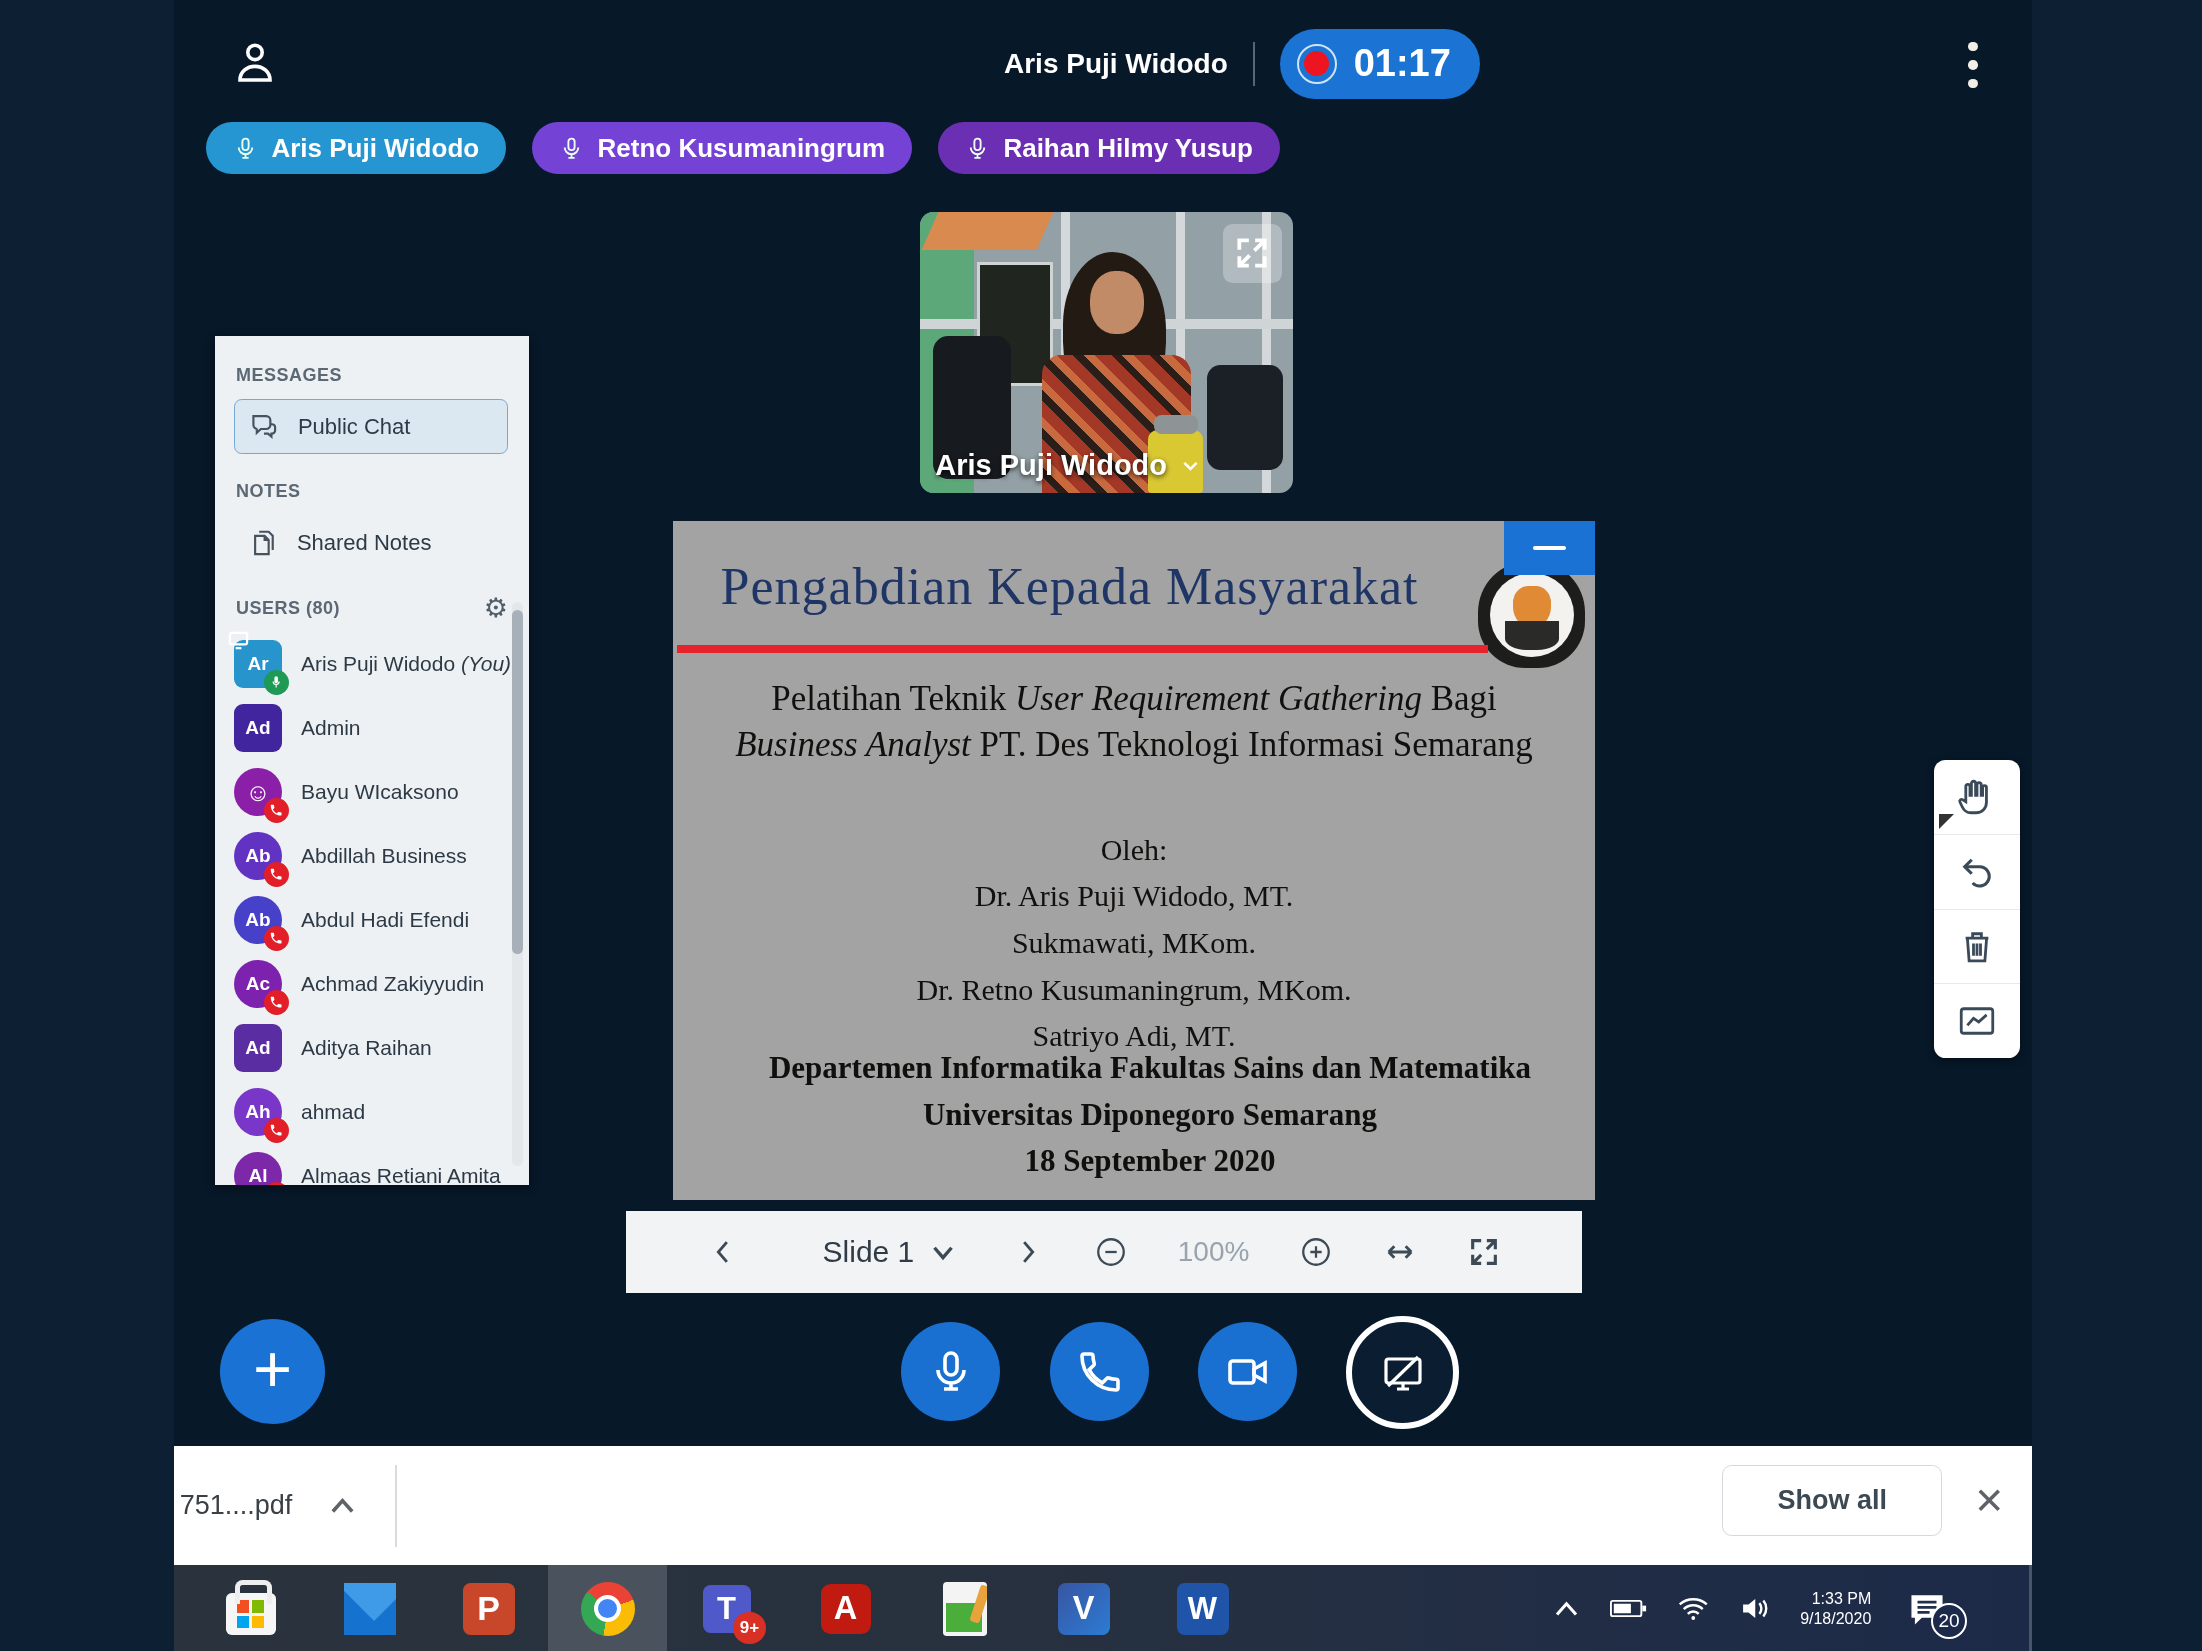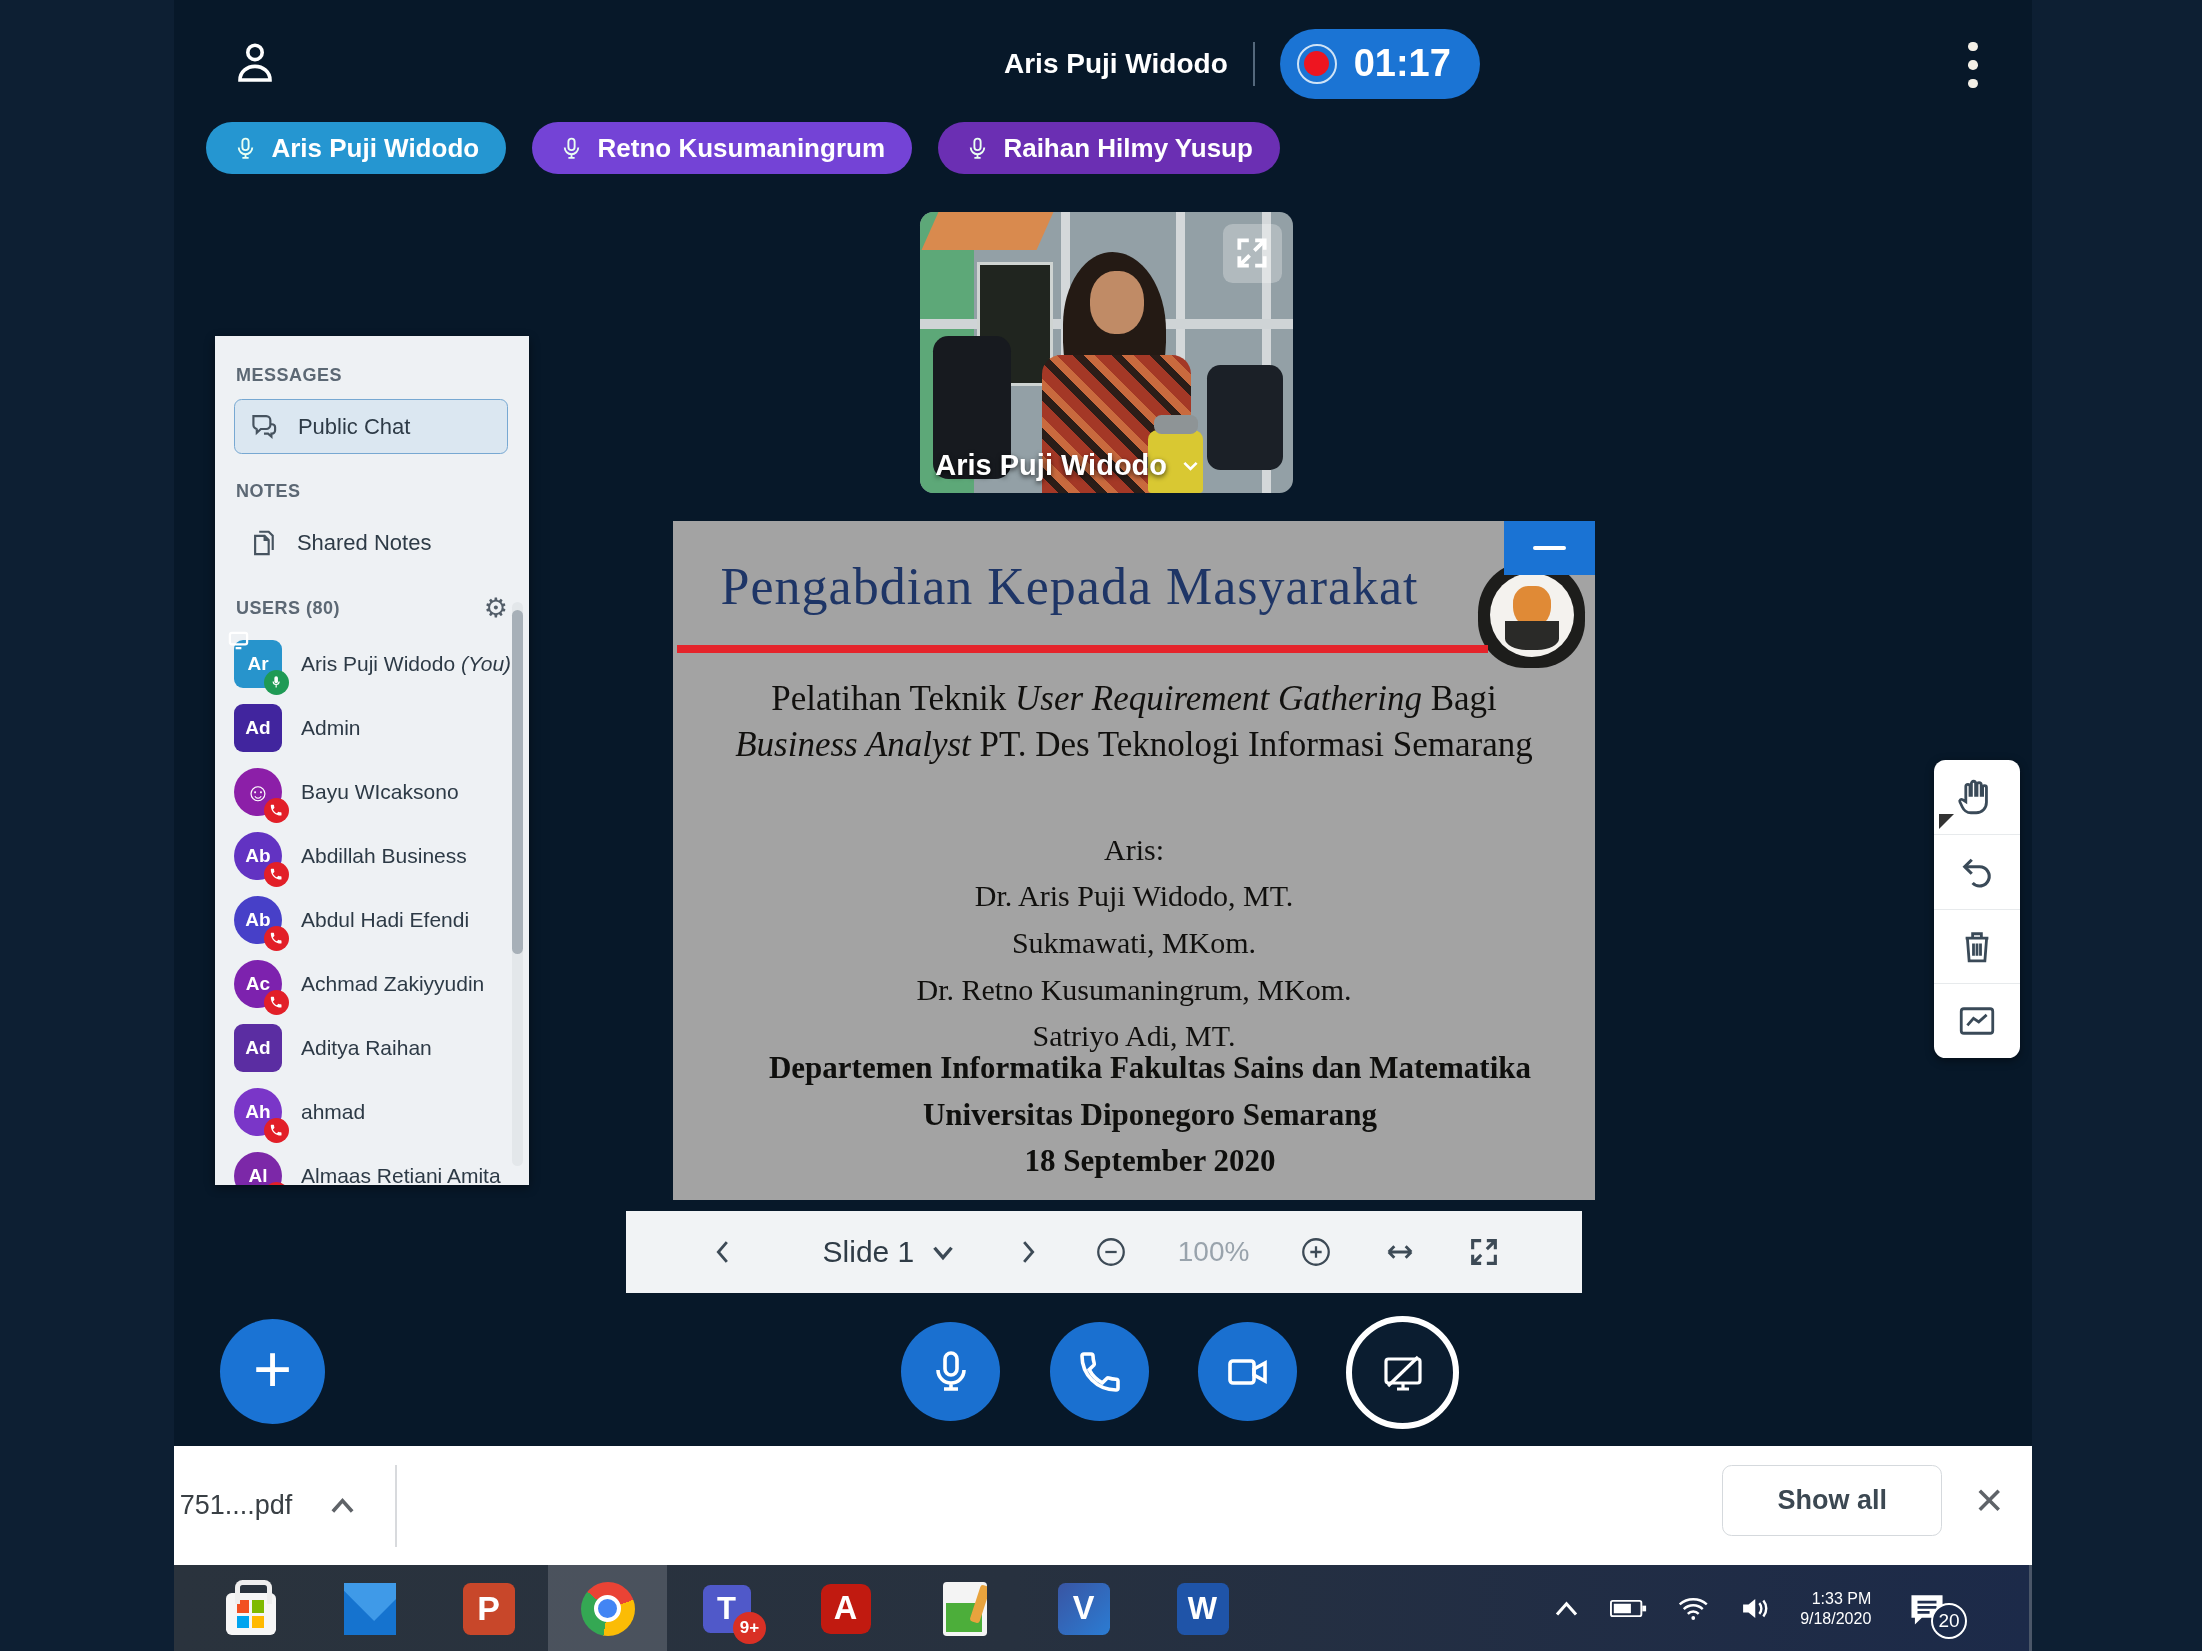--- a/index.html
+++ b/index.html
@@ -337,21 +337,21 @@
 
     <div class="slide">
       <div class="slide-title">Pengabdian Kepada Masyarakat</div>
       <div class="undip-logo">
           <div class="undip-inner"></div>
         </div>
       <div class="red-rule"></div>
       <div class="slide-sub">
         <span>Pelatihan Teknik </span><i>User Requirement Gathering</i><span> Bagi </span><i>Business Analyst</i><span> PT. Des Teknologi Informasi Semarang</span>
       </div>
-      <div class="slide-oleh">Aris:</div>
+      <div class="slide-oleh">Oleh:</div>
       <div class="slide-authors">
         <div>Dr. Aris Puji Widodo, MT.</div>
         <div>Sukmawati, MKom.</div>
         <div>Dr. Retno Kusumaningrum, MKom.</div>
         <div>Satriyo Adi, MT.</div>
       </div>
       <div class="slide-dept">
         <div>Departemen Informatika Fakultas Sains dan Matematika</div>
         <div>Universitas Diponegoro Semarang</div>
         <div>18 September 2020</div>

